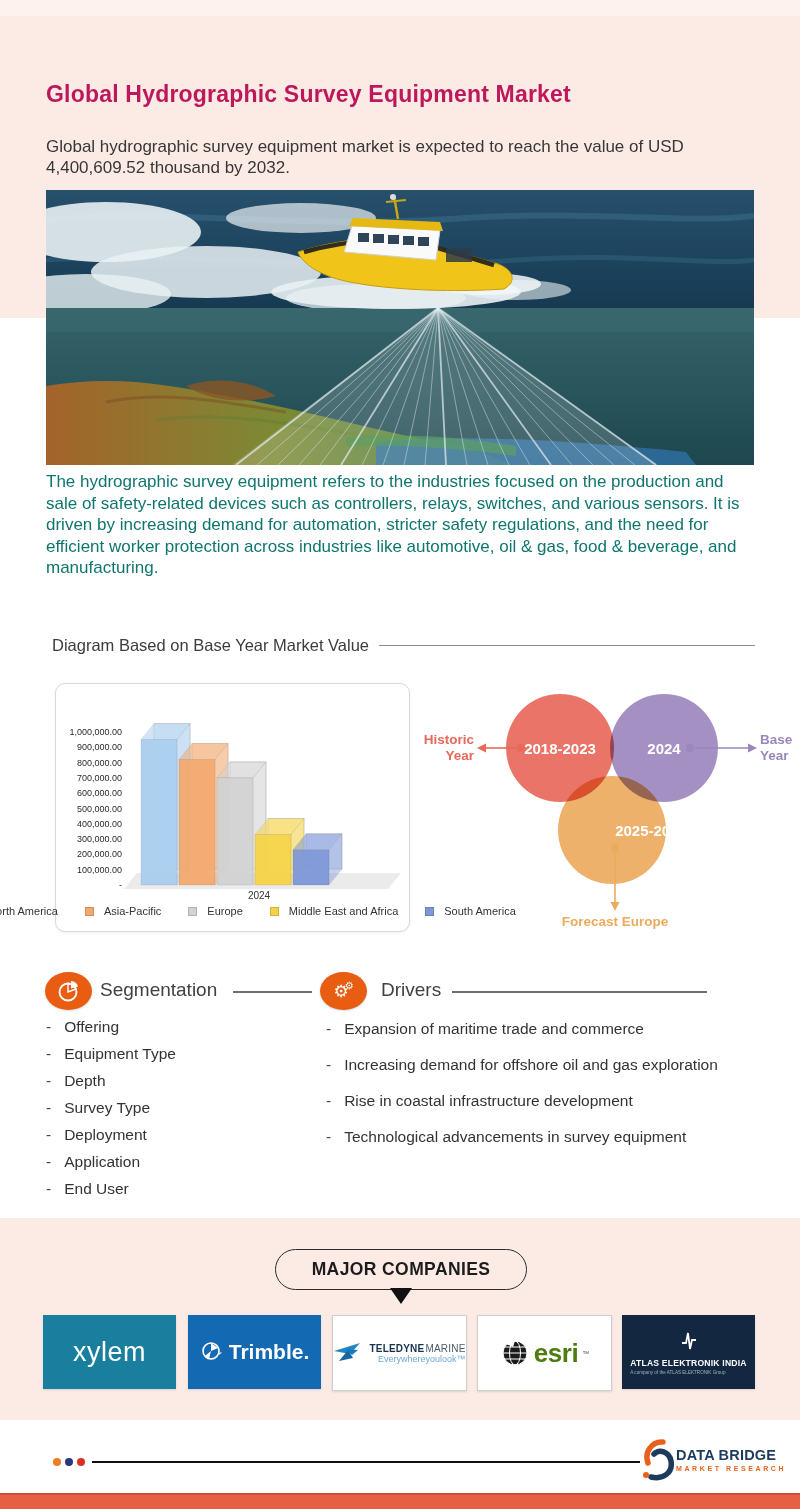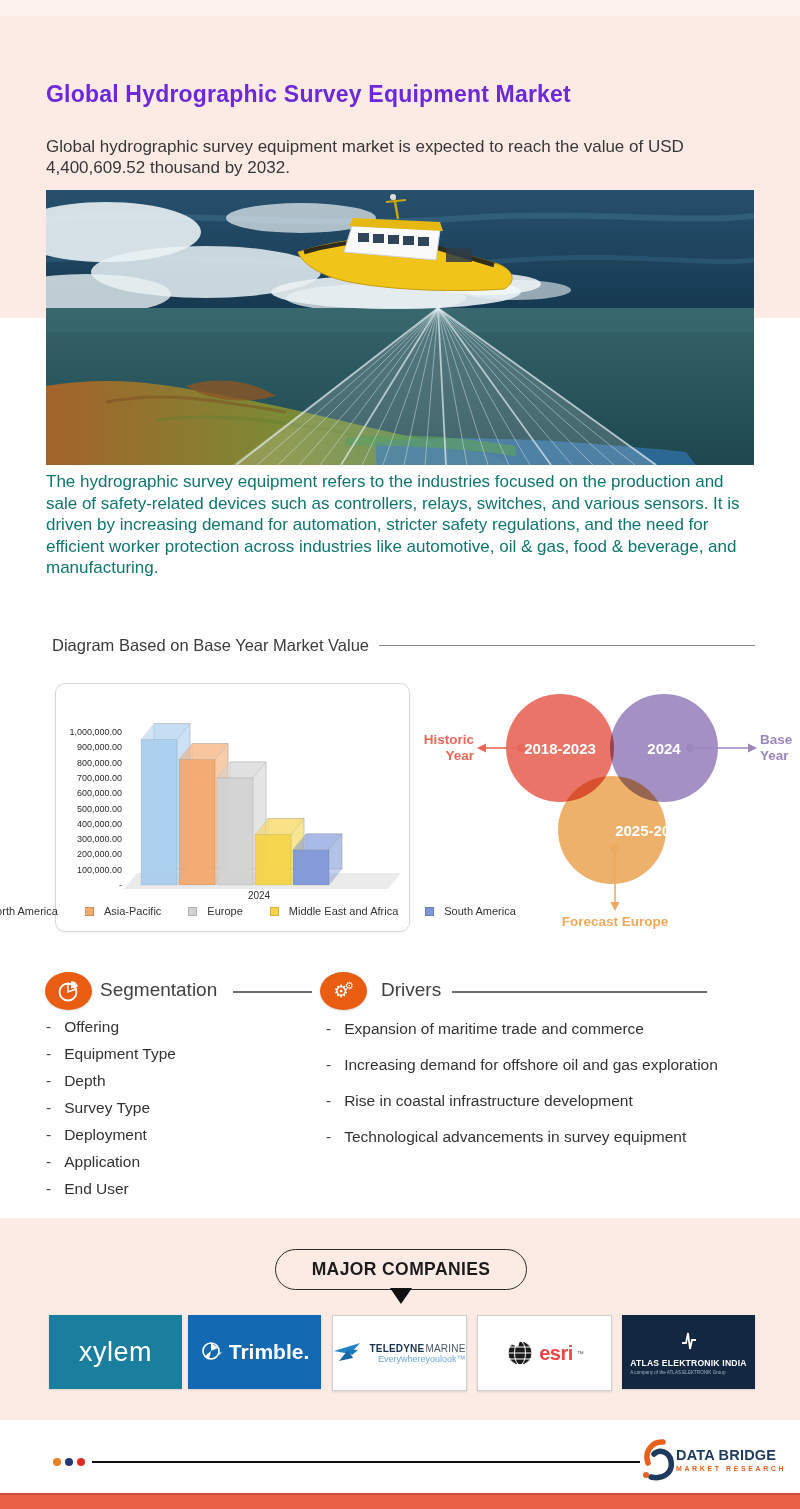--- a/index.html
+++ b/index.html
@@ -3,21 +3,21 @@
 <meta charset="utf-8">
 <style>
   html,body{margin:0;padding:0;background:#ffffff;}
   .page{position:relative;width:800px;height:1509px;margin:0 auto;background:#ffffff;
         font-family:"Liberation Sans",sans-serif;overflow:hidden;}
   
   .band-top{position:absolute;left:0;top:0;width:800px;height:318px;
             background:linear-gradient(180deg,#fdf2ee 0,#fdf2ee 16px,#fcebe5 16px);}
   .band-companies{position:absolute;left:0;top:1218px;width:800px;height:202px;background:#fcebe5;}
   .page-title{position:absolute;left:46px;top:66px;width:714px;font-size:23px;font-weight:700;
-              color:#6d28d9;letter-spacing:.2px;}
+              color:#be185d;letter-spacing:.2px;}
   .intro{position:absolute;left:46px;top:119px;width:716px;font-size:17px;line-height:21px;color:#373737;}
   .hero{position:absolute;left:46px;top:190px;width:708px;height:275px;overflow:hidden;}
   .desc{position:absolute;left:46px;top:454px;width:700px;font-size:17px;line-height:21.5px;color:#0f766e;}
   .diagram-heading{position:absolute;left:52px;top:636px;width:703px;display:flex;align-items:center;}
   .diagram-heading .txt{font-size:16.5px;color:#3c3c3c;white-space:nowrap;}
   .diagram-heading .rule{flex:1;height:1px;background:#8a8a8a;margin-left:10px;}
   
   .chart-card{position:absolute;left:55px;top:683px;width:353px;height:247px;background:#fff;
               border:1px solid #d9d9d9;border-radius:10px;box-shadow:0 1px 3px rgba(0,0,0,.06);}
   .chart-card .ytick{position:absolute;left:6px;width:60px;text-align:right;font-size:9px;color:#2a2a2a;}
@@ -44,30 +44,30 @@
   .seg-list li{height:27px;align-items:flex-start;}
   .drv-list li{margin-bottom:14px;line-height:22px;}
   
   .pill{position:absolute;left:275px;top:1249px;width:250px;height:39px;border:1.6px solid #2b2b2b;
         border-radius:21px;display:flex;align-items:center;justify-content:center;
         font-size:17.5px;font-weight:600;color:#1c1c1c;letter-spacing:.4px;background:transparent;}
   .pointer{position:absolute;left:390px;top:1288px;width:0;height:0;
            border-left:11px solid transparent;border-right:11px solid transparent;border-top:16px solid #111;}
   .logo-tile{position:absolute;top:1315px;width:133px;height:74px;display:flex;align-items:center;
              justify-content:center;box-shadow:0 1px 2px rgba(0,0,0,.12);}
-  .tile-xylem{left:43px;background:#1a7f9e;margin-left:6px;}
+  .tile-xylem{left:43px;background:#1a7f9e;}
   .tile-xylem .t{color:#fff;font-size:27px;font-weight:500;letter-spacing:.5px;}
   .tile-trimble{left:188px;background:#1369b2;gap:5px;}
   .tile-trimble .t{color:#fff;font-size:21px;font-weight:700;}
   .tile-teledyne{left:332px;background:#fff;border:1px solid #cfcfcf;gap:6px;}
   .tile-teledyne .tt1{font-size:10px;font-weight:700;color:#15314e;letter-spacing:.2px;}
   .tile-teledyne .tt1 em{font-style:normal;font-weight:400;color:#4a5a68;}
   .tile-teledyne .tt2{font-size:9px;color:#6fa8d8;text-align:right;}
   .tile-esri{left:477px;background:#fff;border:1px solid #cfcfcf;gap:4px;}
-  .tile-esri .t{color:#ef4444;font-size:20px;font-weight:700;letter-spacing:-.5px;}
+  .tile-esri .t{color:#4d7c0f;font-size:26px;font-weight:700;letter-spacing:-.5px;}
   .tile-esri .tm{font-size:7px;color:#555;vertical-align:top;}
   .tile-atlas{left:622px;background:#132840;flex-direction:column;gap:5px;}
   .tile-atlas .col{display:flex;flex-direction:column;}
   .tile-atlas .tt1{color:#fff;font-size:8.6px;font-weight:700;letter-spacing:.2px;}
   .tile-atlas .tt2{color:#9fb0c0;font-size:4.6px;margin-top:2px;}
   
   .fdot{position:absolute;top:1458px;width:8px;height:8px;border-radius:50%;}
   .fline{position:absolute;left:92px;top:1461px;width:548px;height:2px;background:#101010;}
   .brand{position:absolute;left:642px;top:1437px;display:flex;align-items:center;gap:2px;}
   .brand .name{font-size:14.5px;font-weight:700;color:#1e3a5c;letter-spacing:.2px;}

